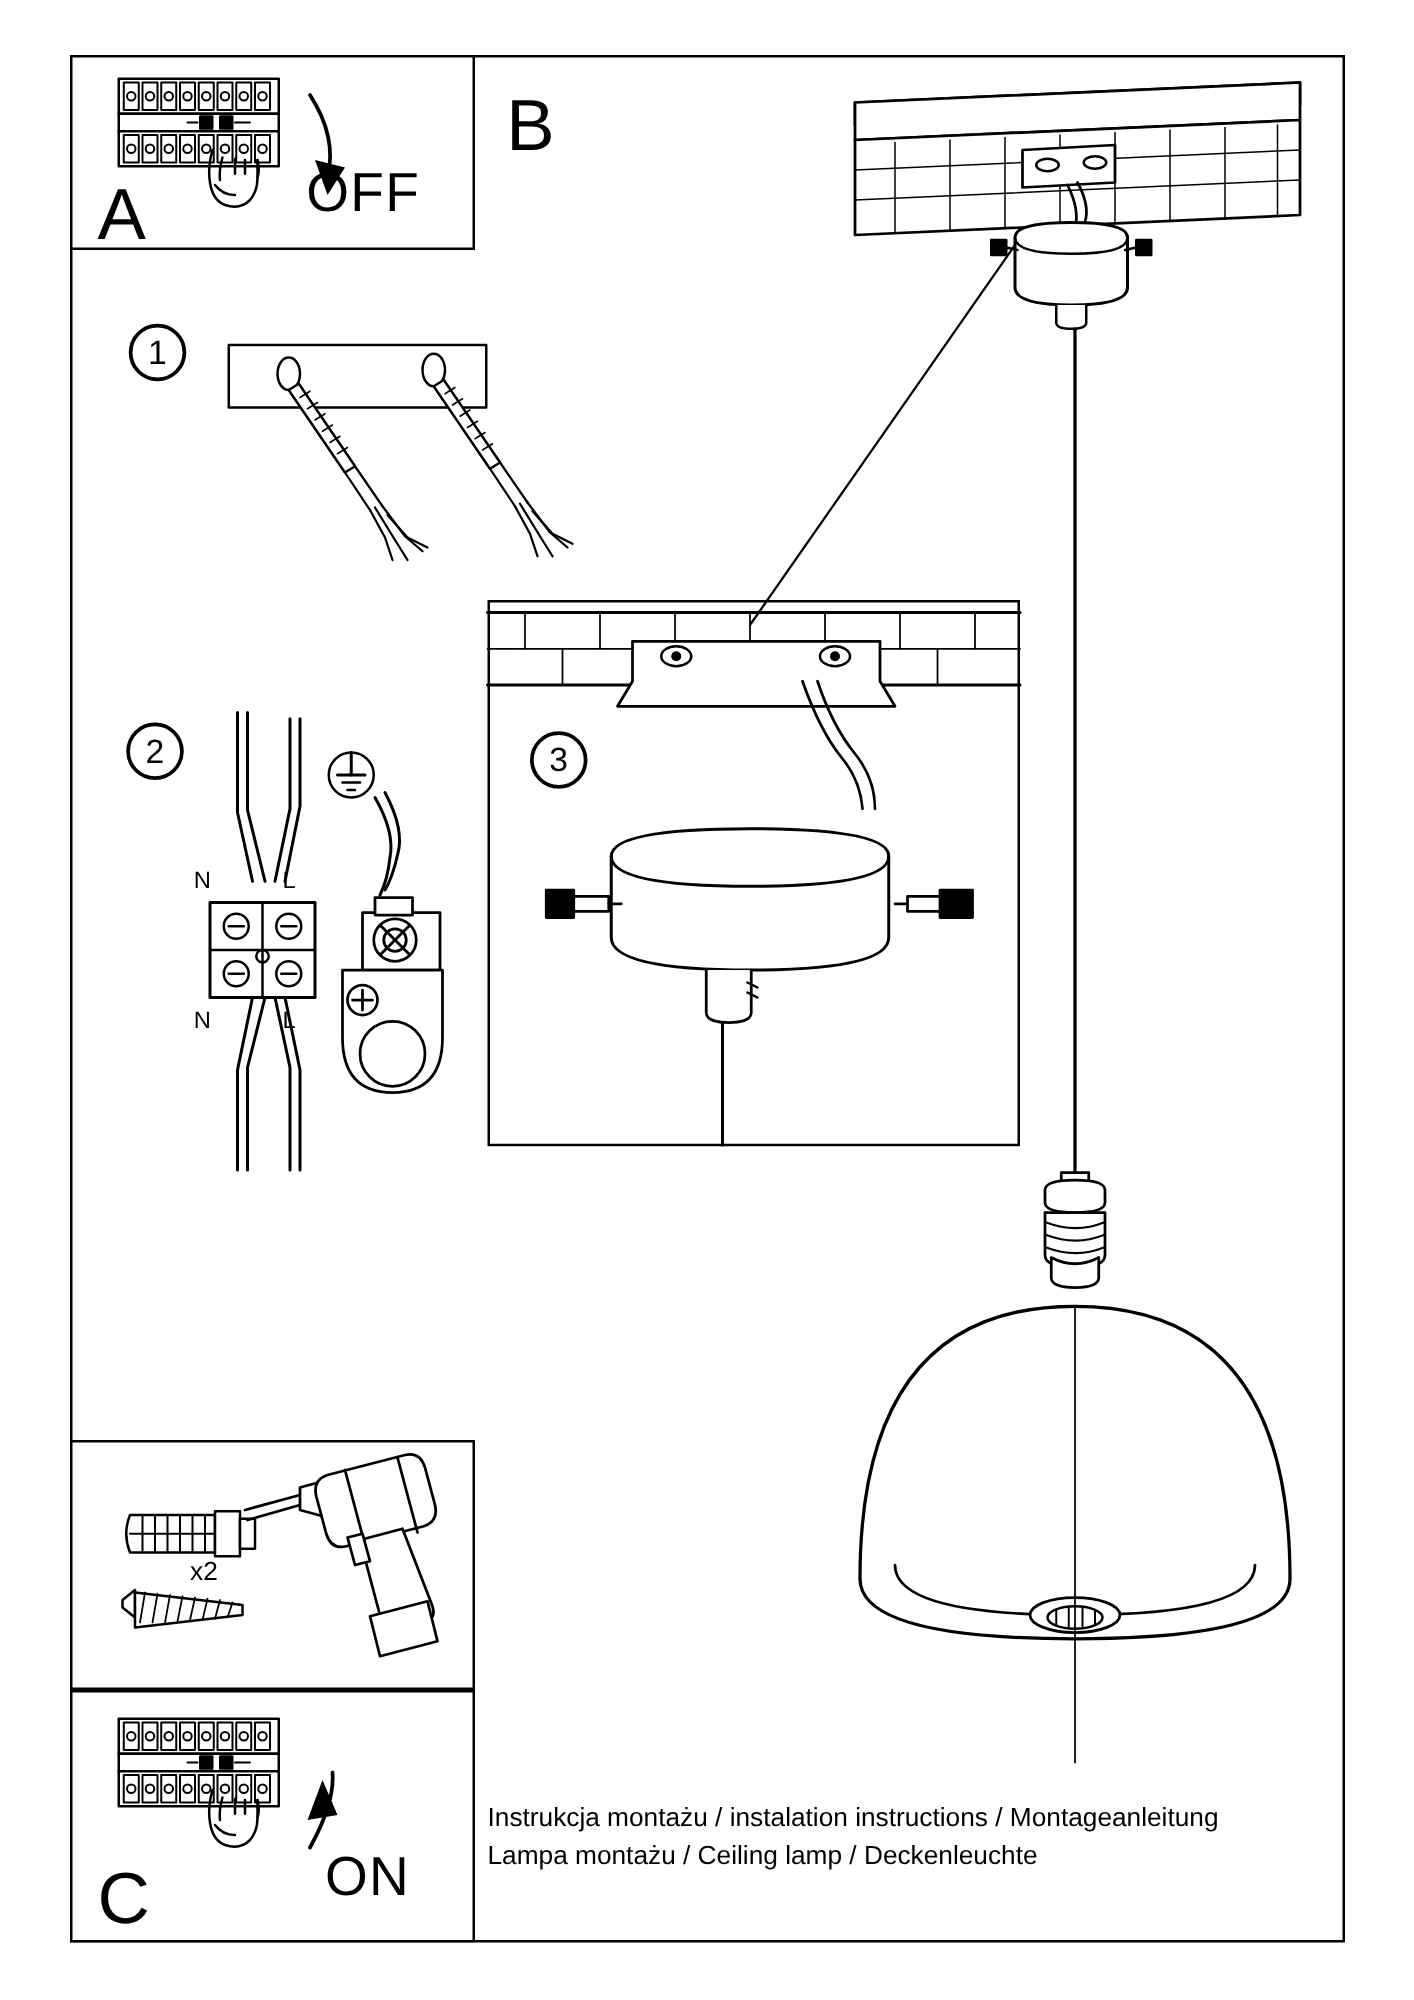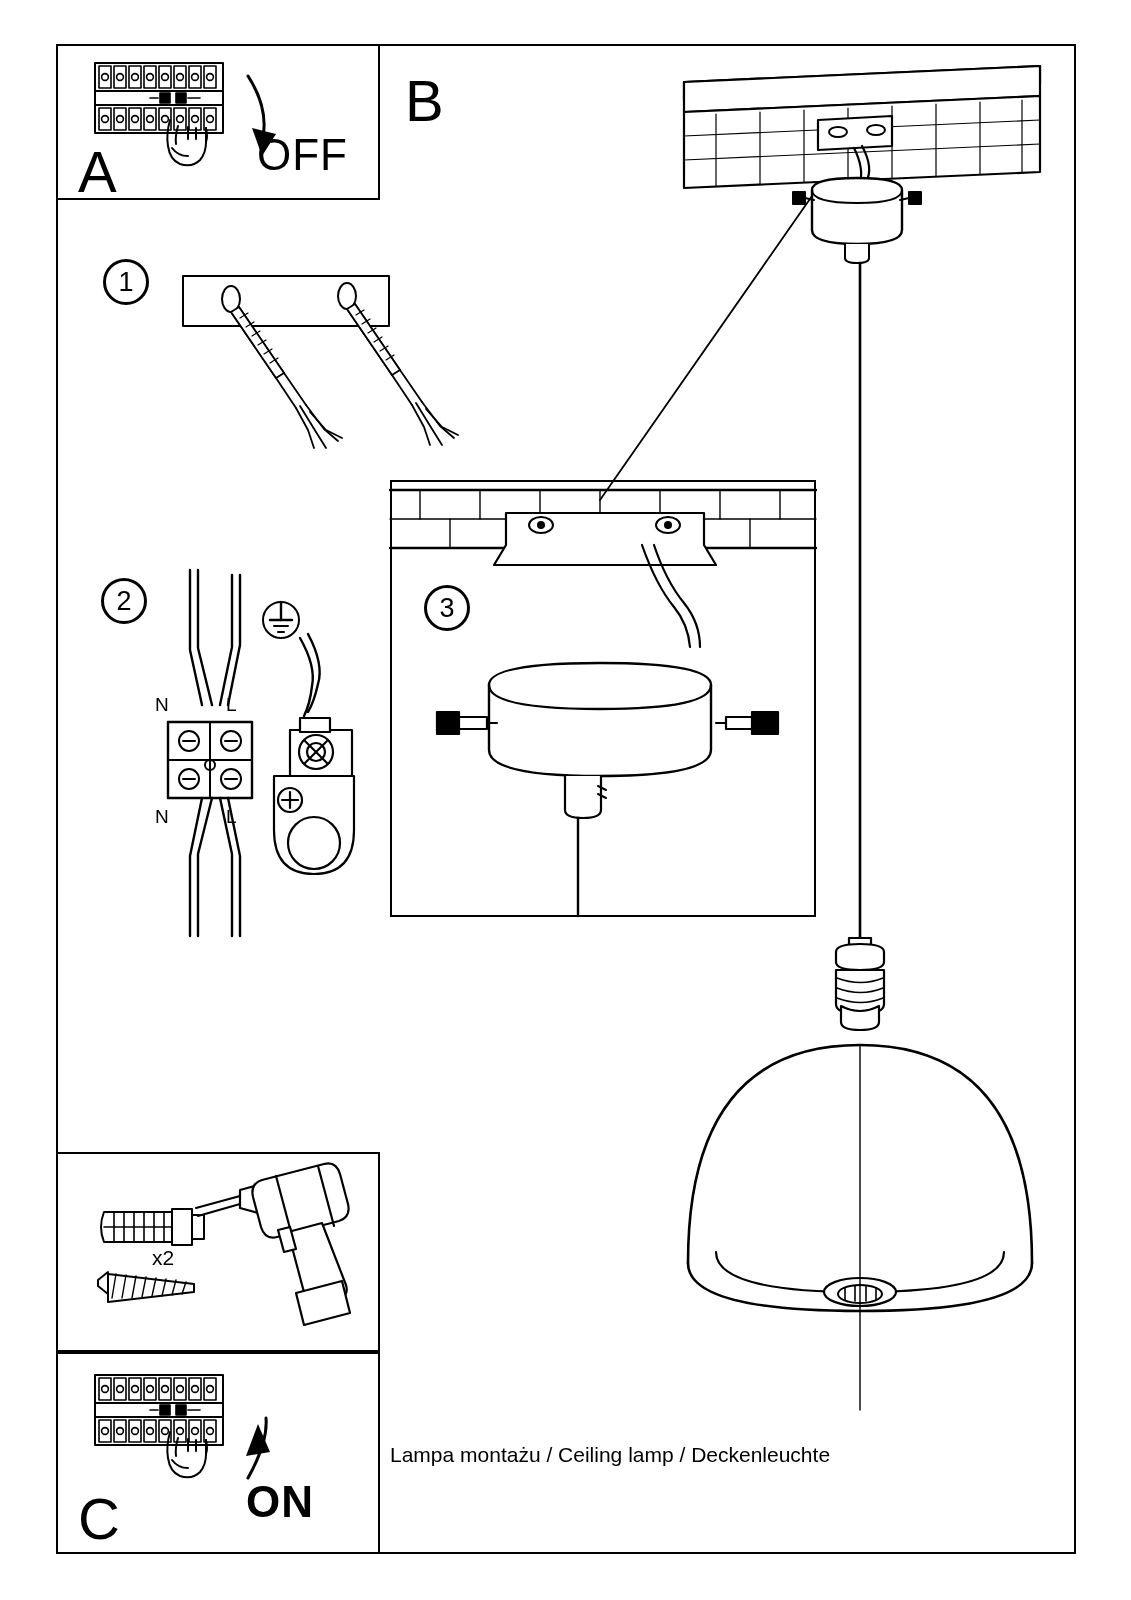--- a/index.html
+++ b/index.html
@@ -480,27 +480,27 @@
         <line x1="860" y1="1045" x2="860" y2="1410" stroke-width="1.4"></line>
 
         <line x1="812" y1="196" x2="600" y2="500" stroke-width="1.8"></line>
       </g>
 
     </g>
   </svg>
 
   <div class="step-label big-letter" style="left:78px; top:143px;">A</div>
 
-  <div class="step-label word-label" style="left:245px; top:130px;margin-left:12px;">OFF</div>
+  <div class="step-label word-label" style="left:245px; top:130px;">OFF</div>
 
   <div class="step-label big-letter" style="left:405px; top:72px;">B</div>
 
   <div class="step-label big-letter" style="left:78px; top:1490px;">C</div>
 
-  <div class="step-label word-label" style="left:246px; top:1477px;font-weight:bold;">ON</div>
+  <div class="step-label word-label" style="left:260px; top:1477px;">ON</div>
 
   <div class="circ-num" style="left:103px; top:259px;">
       <span>1</span>
     </div>
 
   <div class="circ-num" style="left:101px; top:578px;">
       <span>2</span>
     </div>
 
   <div class="circ-num" style="left:424px; top:585px;">
@@ -508,16 +508,17 @@
     </div>
 
   <div class="tiny-label" style="left:155px; top:694px;">N</div>
   <div class="tiny-label" style="left:226px; top:694px;">L</div>
   <div class="tiny-label" style="left:155px; top:806px;">N</div>
   <div class="tiny-label" style="left:226px; top:806px;">L</div>
 
   <div class="tiny-label" style="left:152px; top:1246px; font-size:21px;">x2</div>
 
   <div class="footer">
+    <div>Instrukcja montażu / instalation instructions / Montageanleitung</div>
     <div>Lampa montażu / Ceiling lamp  / Deckenleuchte</div>
   </div>
 
 </div>
 
 </body></html>

